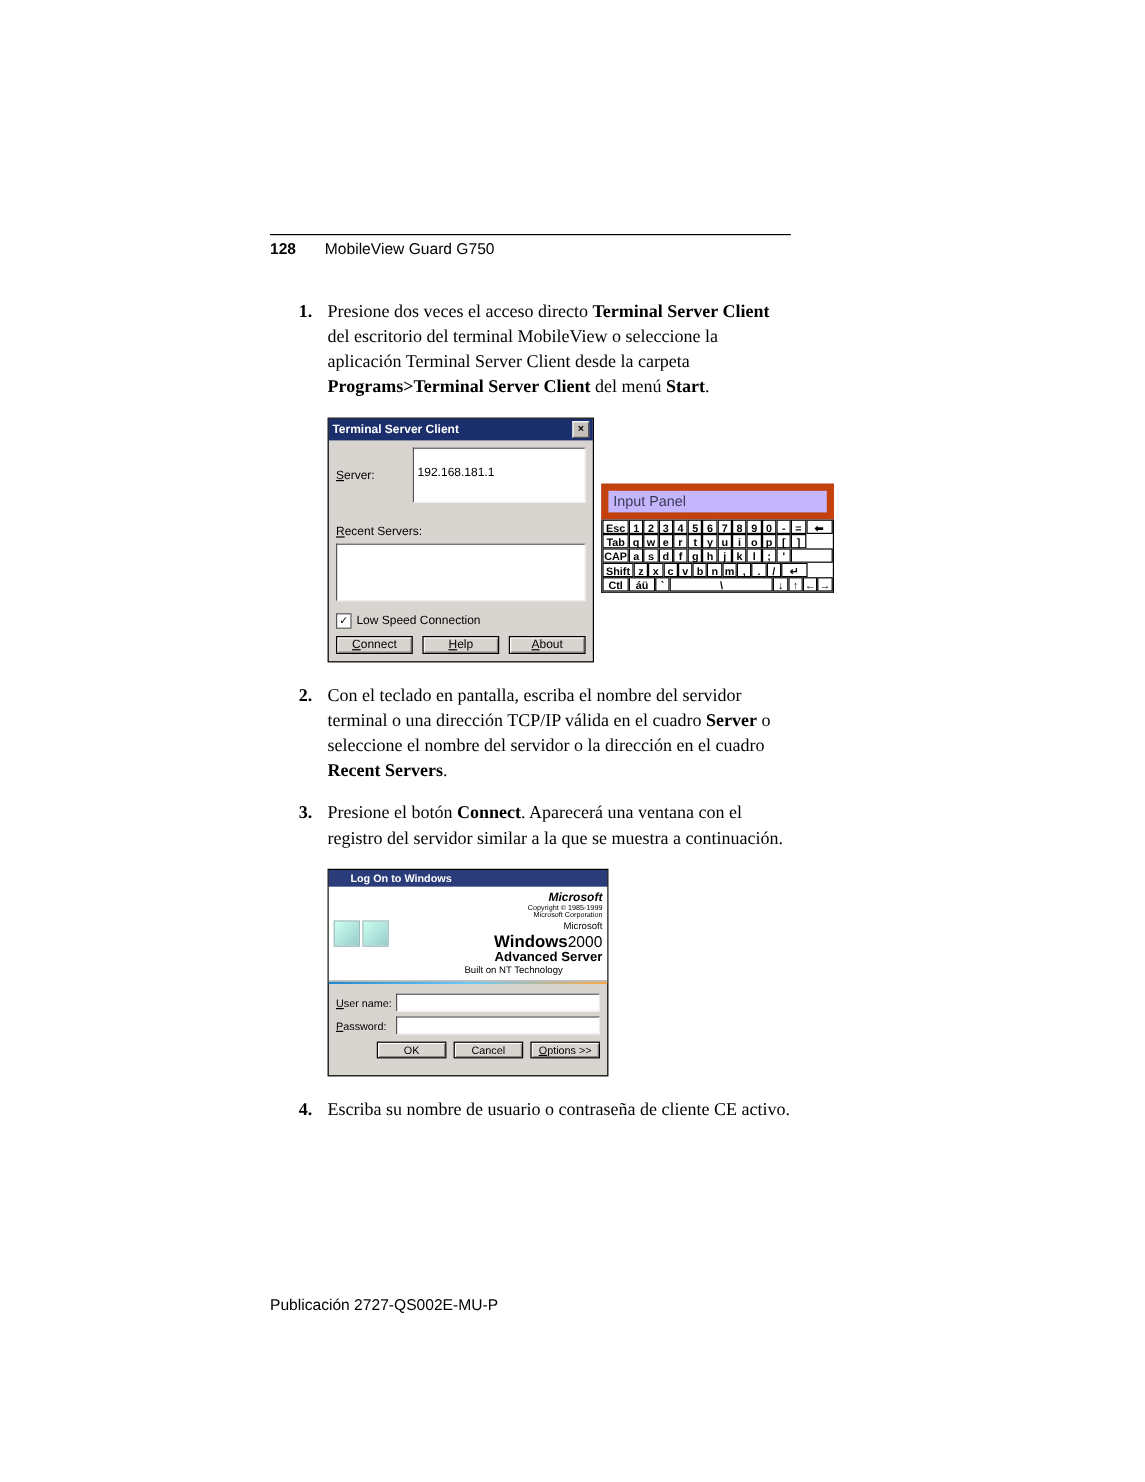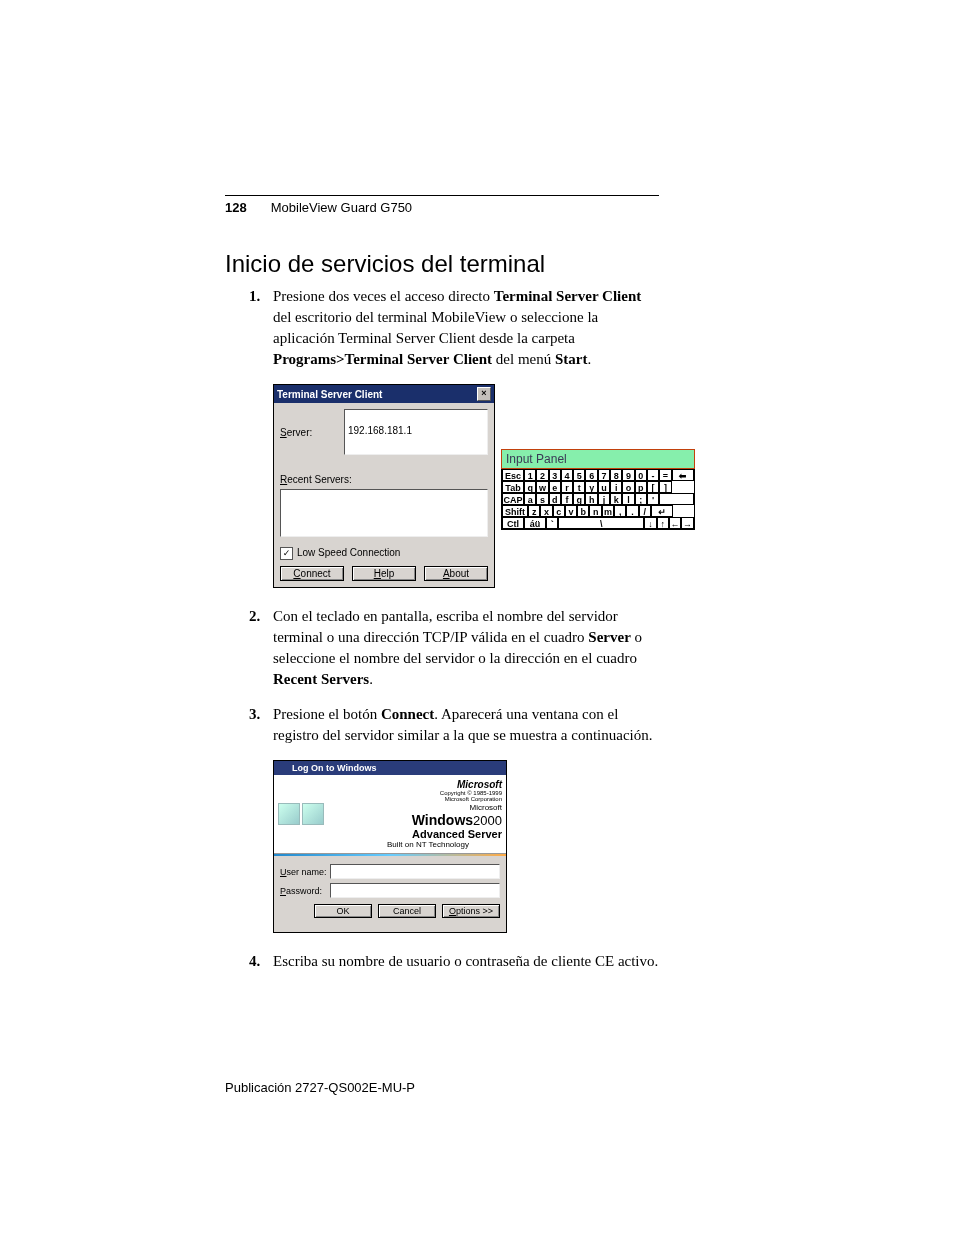--- a/index.html
+++ b/index.html
@@ -135,27 +135,26 @@
     text-align:center;
   }
   .win-btn .ul { text-decoration: underline; }
   
   .input-panel {
     width: 200px;
     font-family: Tahoma, Arial, sans-serif;
     font-size:9px;
   }
   .ip-title {
-    background:#86efac;
+    background:#c4b5fd;
     color:#3a3a55;
     font-size:12px;
     padding:2px 4px;
-    border:1px solid #c2410c;
+    border:6px solid #c2410c;
     font-family: Arial, sans-serif;
-    margin-top: 10px;
   }
   .kb { border:1px solid #000; border-top:none; }
   .kb-row { display:flex; }
   .key {
     flex: 0 0 auto;
     width:12.3px;
     height:12px;
     border:1px solid #000;
     background:#fff;
     text-align:center;
@@ -236,21 +235,20 @@
 
 <div class="page">
 
   <div class="header-bar">
     <span class="page-num">128</span>
     <span>MobileView Guard G750</span>
   </div>
 
   <div class="content">
 
-    <h1 class="section-title">Inicio de servicios del terminal</h1>
 
     <ol class="steps">
       <li>
         <span class="num">1.</span>
         <span>Presione dos veces el acceso directo </span><b>Terminal Server Client</b><span> del escritorio del terminal MobileView o seleccione la aplicación Terminal Server Client desde la carpeta  </span><b>Programs&gt;Terminal Server Client</b><span> del menú </span><b>Start</b><span>.</span>
       </li>
     </ol>
 
     <div class="fig-row">
 

